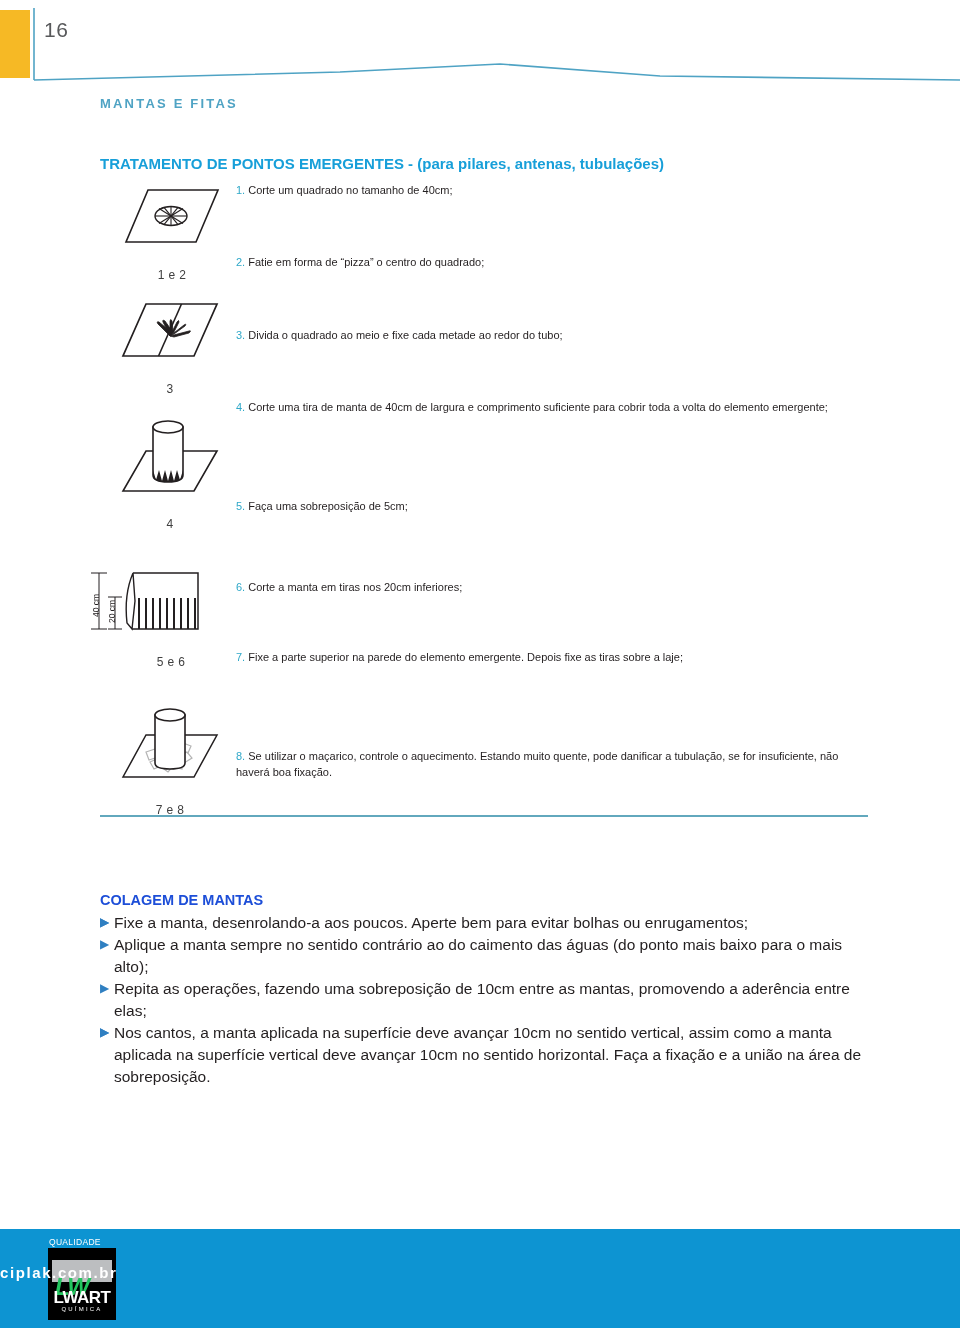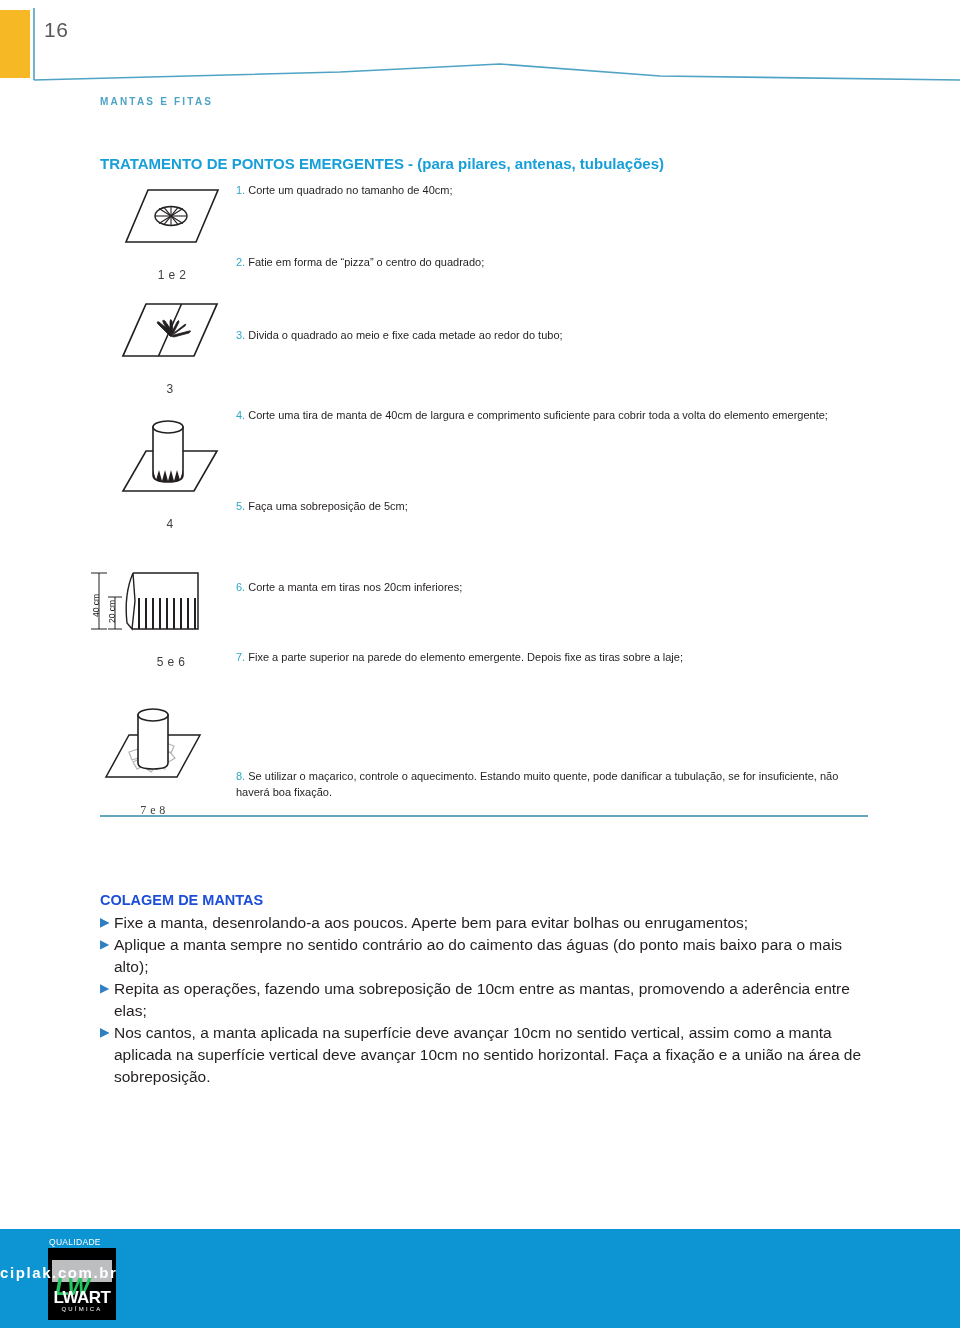--- a/index.html
+++ b/index.html
@@ -17,21 +17,21 @@
     background:#F6B925;
   }
   .hdr-svg{position:absolute; left:0; top:0; width:960px; height:110px;}
   .page-number{
     position:absolute; left:44px; top:18px;
     font-size:21px; font-weight:normal; color:#58595B;
     letter-spacing:0.5px;
   }
   .section-kicker{
     position:absolute; left:100px; top:96px;
-    font-size:10px; font-weight:bold; color:#4FA3C4;
+    font-size:13px; font-weight:bold; color:#4FA3C4;
     letter-spacing:2.2px;
   }
 
   
   .content{position:absolute; left:0; top:0; width:960px;}
 
   .block-title{
     position:absolute; left:100px; top:155px;
     font-size:15px; font-weight:bold; color:#179FD9;
   }
@@ -212,21 +212,21 @@
           <line x1="96" y1="33" x2="96" y2="64"></line>
           <line x1="103" y1="33" x2="103" y2="64"></line>
           <line x1="110" y1="33" x2="110" y2="64"></line>
         </g>
       </svg>
       <div class="fig-cap" style="padding-left:32px;">5 e 6</div>
       <div class="vlabel" style="left:6px; top:52px;">40 cm</div>
       <div class="vlabel" style="left:22px; top:58px;">20 cm</div>
     </div>
 
-    <div class="fig" style="left:99px; top:705px; width:108px;font-family:Liberation Serif, serif;">
+    <div class="fig" style="left:116px; top:705px; width:108px;">
       <svg width="108" height="78" viewBox="0 0 108 78">
         <polygon points="30,30 101,30 78,72 7,72" fill="#fff" stroke="#231F20" stroke-width="1.5"></polygon>
 
         <g fill="none" stroke="#B4B4B4" stroke-width="1.2">
           <polygon points="30,47 42,43 45,51 33,55"></polygon>
           <polygon points="34,57 45,52 49,59 38,64"></polygon>
           <polygon points="45,62 52,55 58,60 52,67"></polygon>
           <polygon points="58,62 58,54 66,55 66,64"></polygon>
           <polygon points="68,58 63,51 71,47 76,53"></polygon>
           <polygon points="72,48 64,45 67,38 75,41"></polygon>
@@ -246,37 +246,37 @@
         <span>Corte um quadrado no tamanho de 40cm;</span>
       </div>
       <div class="step" style="top:72px; width:620px;">
         <span class="num">2.</span>
         <span>Fatie em forma de “pizza” o centro do quadrado;</span>
       </div>
       <div class="step" style="top:145px; width:620px;">
         <span class="num">3.</span>
         <span>Divida o quadrado ao meio e fixe cada metade ao redor do tubo;</span>
       </div>
-      <div class="step" style="top:225px; width:626px;">
+      <div class="step" style="top:217px; width:626px;">
         <span class="num">4.</span>
         <span>Corte uma tira de manta de 40cm de largura e comprimento suficiente para cobrir toda a volta do elemento emergente;</span>
       </div>
       <div class="step" style="top:316px; width:620px;">
         <span class="num">5.</span>
         <span>Faça uma sobreposição de 5cm;</span>
       </div>
       <div class="step" style="top:397px; width:620px;">
         <span class="num">6.</span>
         <span>Corte a manta em tiras nos 20cm inferiores;</span>
       </div>
       <div class="step" style="top:467px; width:626px;">
         <span class="num">7.</span>
         <span>Fixe a parte superior na parede do elemento emergente. Depois fixe as tiras sobre a laje;</span>
       </div>
-      <div class="step" style="top:566px; width:620px;margin-top:20px;">
+      <div class="step" style="top:566px; width:620px;">
         <span class="num">8.</span>
         <span>Se utilizar o maçarico, controle o aquecimento. Estando muito quente, pode danificar a tubulação, se for insuficiente, não haverá boa fixação.</span>
       </div>
     </div>
 
     <div class="divider"></div>
 
     <div class="colagem-title">COLAGEM DE MANTAS</div>
 
     <div class="bullets">

